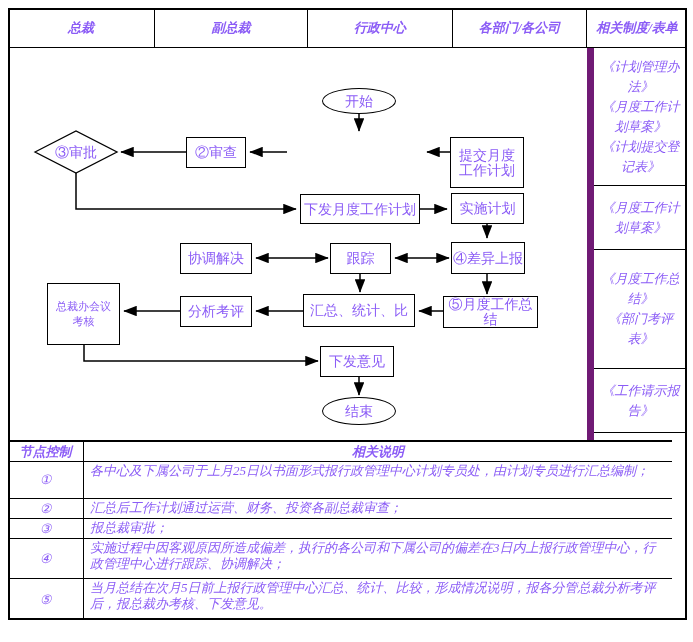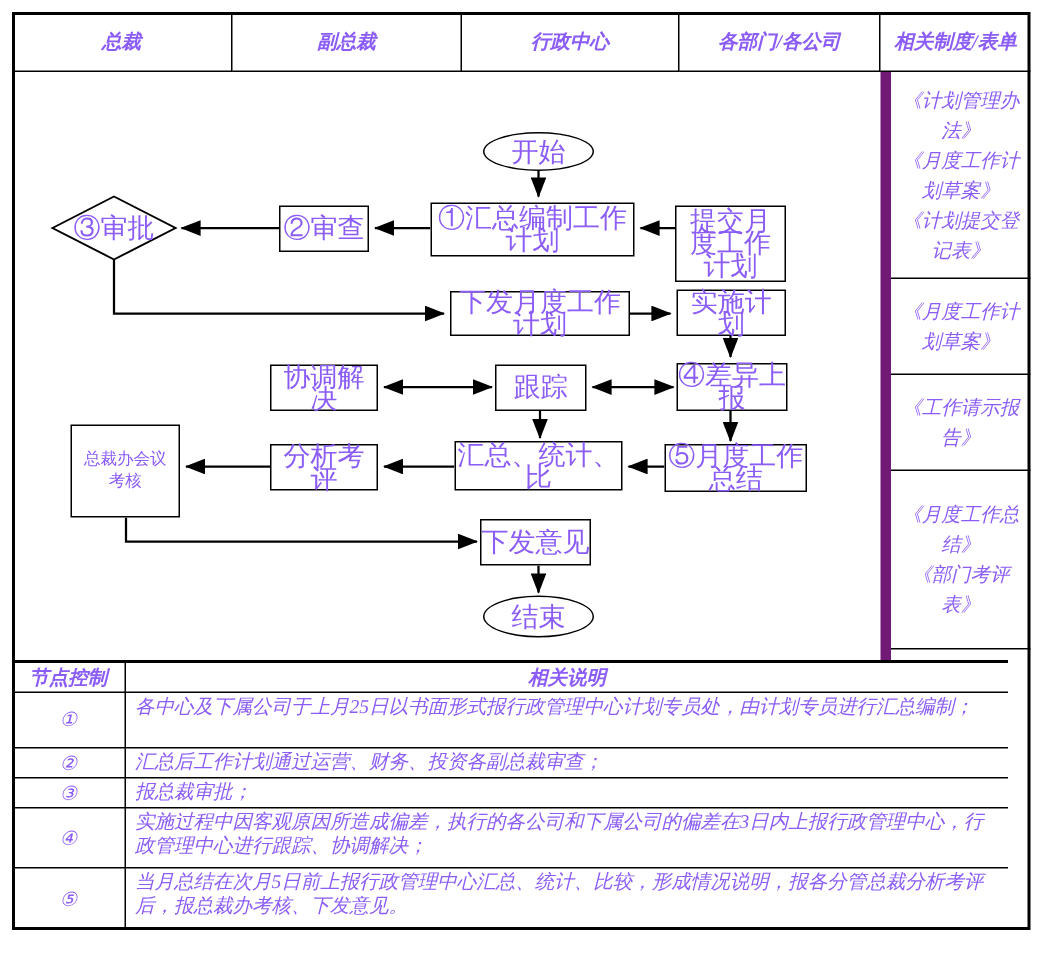--- a/index.html
+++ b/index.html
@@ -14,21 +14,21 @@
   .lane-header{left:8px;top:8px;width:679px;height:40px;display:flex;}
   .lane-cell{box-sizing:border-box;border-right:1px solid #000;border-bottom:1px solid #000;
              display:flex;align-items:center;justify-content:center;text-align:center;
              font-family:"Liberation Serif",serif;font-weight:bold;font-style:italic;
              font-size:13px;line-height:15px;padding:0 2px;}
   .lane-cell:last-child{border-right:none;}
 
   
   .node{position:absolute;box-sizing:border-box;background:#fff;border:1px solid #000;
         display:flex;align-items:center;justify-content:center;text-align:center;
-        font-size:18px;line-height:15px;}
+        font-size:14px;line-height:15px;}
   .oval{border-radius:50%;}
   .no-border{border:none;background:transparent;}
 
   
   .side-col{left:587px;top:48px;width:100px;height:392px;border-left:7px solid #701a75;
             display:flex;flex-direction:column;}
   .side-sec{box-sizing:border-box;border-bottom:1px solid #000;display:flex;flex-direction:column;
             align-items:center;justify-content:center;text-align:center;padding:2px 4px;}
   .side-sec:last-child{border-bottom:none;}
   .side-item{font-family:"Liberation Serif",serif;font-style:italic;font-size:13px;line-height:20px;}
@@ -79,21 +79,20 @@
 
   <div class="abs lane-header">
     <div class="lane-cell" style="width:147px">总裁</div>
     <div class="lane-cell" style="width:153px">副总裁</div>
     <div class="lane-cell" style="width:145px">行政中心</div>
     <div class="lane-cell" style="width:134px">各部门/各公司</div>
     <div class="lane-cell" style="width:100px">相关制度/表单</div>
   </div>
 
   <div class="node oval" style="left:322px;top:88px;width:74px;height:26px">开始</div>
-  <div class="node" style="left:287px;top:135px;width:136px;height:36px">①汇总编制工作计划</div>
   <div class="node" style="left:450px;top:137px;width:74px;height:51px;padding:0 8px">提交月度工作计划</div>
   <div class="node" style="left:186px;top:137px;width:60px;height:31px">②审查</div>
   <div class="node no-border" style="left:35px;top:138px;width:82px;height:28px">③审批</div>
   <div class="node" style="left:300px;top:194px;width:120px;height:30px">下发月度工作计划</div>
   <div class="node" style="left:451px;top:193px;width:73px;height:31px">实施计划</div>
   <div class="node" style="left:180px;top:243px;width:72px;height:31px">协调解决</div>
   <div class="node" style="left:451px;top:242px;width:74px;height:32px">④差异上报</div>
   <div class="node" style="left:330px;top:243px;width:61px;height:31px">跟踪</div>
   <div class="node" style="left:303px;top:294px;width:112px;height:33px">汇总、统计、比</div>
   <div class="node" style="left:443px;top:296px;width:95px;height:32px">⑤月度工作总结</div>
@@ -104,26 +103,26 @@
 
   <div class="abs side-col">
     <div class="side-sec" style="height:138px">
       <div class="side-item">《计划管理办法》</div>
       <div class="side-item">《月度工作计划草案》</div>
       <div class="side-item">《计划提交登记表》</div>
     </div>
     <div class="side-sec" style="height:64px">
       <div class="side-item">《月度工作计划草案》</div>
     </div>
-    <div class="side-sec" style="height:64px">
-      <div class="side-item">《工作请示报告》</div>
-    </div>
     <div class="side-sec" style="height:119px">
       <div class="side-item">《月度工作总结》</div>
       <div class="side-item">《部门考评表》</div>
+    </div>
+    <div class="side-sec" style="height:64px">
+      <div class="side-item">《工作请示报告》</div>
     </div>
     <div class="side-sec" style="flex:1"></div>
   </div>
 
   <div class="abs notes">
     <div class="ncell col1 head">节点控制</div>
     <div class="ncell head">相关说明</div>
 
     <div class="ncell col1">①</div>
     <div class="ncell text">各中心及下属公司于上月25日以书面形式报行政管理中心计划专员处，由计划专员进行汇总编制；</div>

